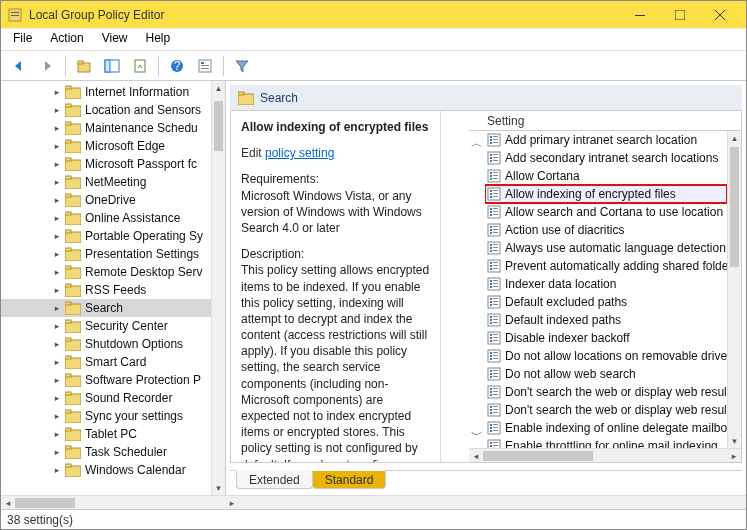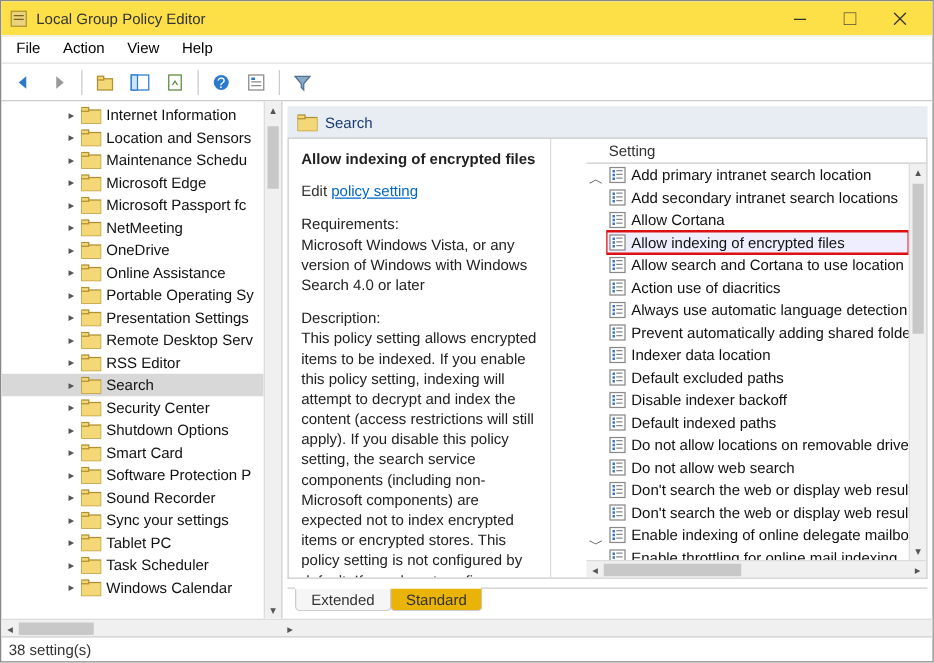--- a/index.html
+++ b/index.html
@@ -270,21 +270,21 @@
             <span class="label">Remote Desktop Serv</span>
           </div>
           <div class="tree-row">
             <span class="expander">▸</span>
             <span class="folder">
               <svg width="16" height="14">
                 <rect x="0" y="3" width="16" height="11" fill="#f4d776" stroke="#b09030"></rect>
                 <rect x="0" y="1" width="6" height="3" fill="#f4d776" stroke="#b09030"></rect>
               </svg>
             </span>
-            <span class="label">RSS Editor</span>
+            <span class="label">RSS Feeds</span>
           </div>
           <div class="tree-row selected">
             <span class="expander">▸</span>
             <span class="folder">
               <svg width="16" height="14">
                 <rect x="0" y="3" width="16" height="11" fill="#f4d776" stroke="#b09030"></rect>
                 <rect x="0" y="1" width="6" height="3" fill="#f4d776" stroke="#b09030"></rect>
               </svg>
             </span>
             <span class="label">Search</span>
@@ -568,35 +568,35 @@
                   <svg width="14" height="14">
                     <rect x="1" y="1" width="12" height="12" fill="#fff" stroke="#888"></rect>
                     <rect x="3" y="3" width="2" height="2" fill="#3a7abd"></rect>
                     <rect x="3" y="6" width="2" height="2" fill="#3a7abd"></rect>
                     <rect x="3" y="9" width="2" height="2" fill="#3a7abd"></rect>
                     <rect x="6" y="3" width="5" height="1" fill="#888"></rect>
                     <rect x="6" y="6" width="5" height="1" fill="#888"></rect>
                     <rect x="6" y="9" width="5" height="1" fill="#888"></rect>
                   </svg>
                 </span>
+                <span class="text">Default indexed paths</span>
+              </div>
+              <div class="list-row">
+                <span class="setting-icon">
+                  <svg width="14" height="14">
+                    <rect x="1" y="1" width="12" height="12" fill="#fff" stroke="#888"></rect>
+                    <rect x="3" y="3" width="2" height="2" fill="#3a7abd"></rect>
+                    <rect x="3" y="6" width="2" height="2" fill="#3a7abd"></rect>
+                    <rect x="3" y="9" width="2" height="2" fill="#3a7abd"></rect>
+                    <rect x="6" y="3" width="5" height="1" fill="#888"></rect>
+                    <rect x="6" y="6" width="5" height="1" fill="#888"></rect>
+                    <rect x="6" y="9" width="5" height="1" fill="#888"></rect>
+                  </svg>
+                </span>
                 <span class="text">Disable indexer backoff</span>
-              </div>
-              <div class="list-row">
-                <span class="setting-icon">
-                  <svg width="14" height="14">
-                    <rect x="1" y="1" width="12" height="12" fill="#fff" stroke="#888"></rect>
-                    <rect x="3" y="3" width="2" height="2" fill="#3a7abd"></rect>
-                    <rect x="3" y="6" width="2" height="2" fill="#3a7abd"></rect>
-                    <rect x="3" y="9" width="2" height="2" fill="#3a7abd"></rect>
-                    <rect x="6" y="3" width="5" height="1" fill="#888"></rect>
-                    <rect x="6" y="6" width="5" height="1" fill="#888"></rect>
-                    <rect x="6" y="9" width="5" height="1" fill="#888"></rect>
-                  </svg>
-                </span>
-                <span class="text">Default indexed paths</span>
               </div>
               <div class="list-row">
                 <span class="setting-icon">
                   <svg width="14" height="14">
                     <rect x="1" y="1" width="12" height="12" fill="#fff" stroke="#888"></rect>
                     <rect x="3" y="3" width="2" height="2" fill="#3a7abd"></rect>
                     <rect x="3" y="6" width="2" height="2" fill="#3a7abd"></rect>
                     <rect x="3" y="9" width="2" height="2" fill="#3a7abd"></rect>
                     <rect x="6" y="3" width="5" height="1" fill="#888"></rect>
                     <rect x="6" y="6" width="5" height="1" fill="#888"></rect>

